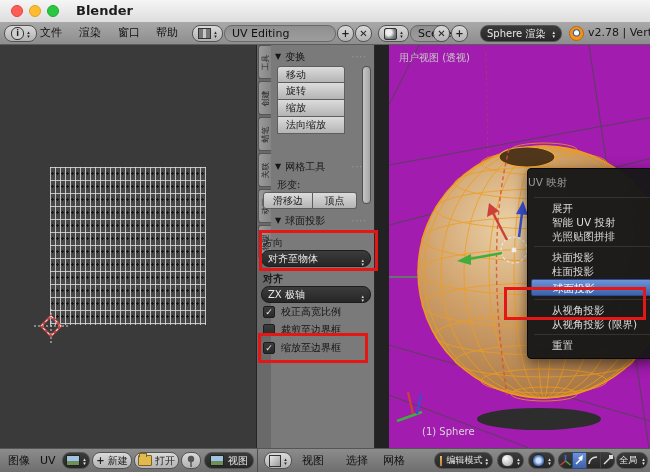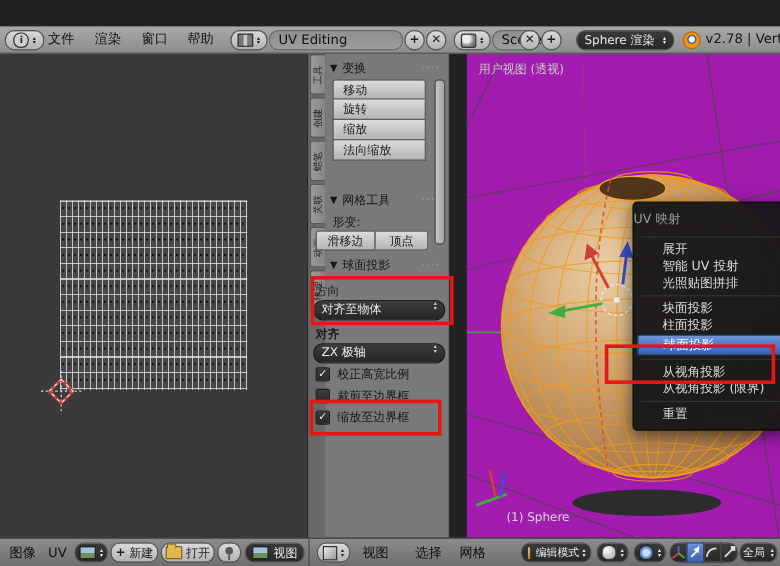--- a/index.html
+++ b/index.html
@@ -53,31 +53,31 @@
   
   .toolshelf{left:257px;top:45px;width:118px;height:403px;background:#7a7a7a;border-right:1px solid #2a2a2a;box-sizing:border-box;}
   .vtabs{left:0;top:0;width:14px;height:403px;background:#696969;}
   .vtab{position:relative;width:13px;height:34px;margin:0 0 2px 1px;background:linear-gradient(90deg,#9a9a9a,#858585);
         border:1px solid #565656;border-right:none;border-radius:3px 0 0 3px;box-sizing:border-box;}
   .vtab span{position:absolute;left:-9px;top:11px;width:30px;text-align:center;
         transform:rotate(-90deg);font-size:8px;color:#1e1e1e;white-space:nowrap;}
   .panel-hd{left:18px;width:92px;height:13px;font-size:10px;color:#161616;display:flex;align-items:center;gap:4px;}
   .panel-hd .tri{font-size:8px;}
   .drag-dots{margin-left:auto;letter-spacing:1px;color:#9d9d9d;font-size:9px;}
-  .tsbtn{left:20px;width:78px;height:17px;box-sizing:border-box;background:linear-gradient(#dcdcdc,#b4b4b4);
+  .tsbtn{left:20px;width:68px;height:17px;box-sizing:border-box;background:linear-gradient(#dcdcdc,#b4b4b4);
         border:1px solid #5e5e5e;border-top-width:0;font-size:10px;color:#191919;
         display:flex;align-items:center;padding-left:8px;text-align:center;}
   .tsbtn.first{border-top-width:1px;border-radius:3px 3px 0 0;}
   .tsbtn.last{border-radius:0 0 3px 3px;}
   .tslabel{left:20px;font-size:10px;color:#1b1b1b;}
   .deform-btn{box-sizing:border-box;height:17px;background:linear-gradient(#dcdcdc,#b4b4b4);
         border:1px solid #5e5e5e;font-size:10px;color:#191919;display:flex;align-items:center;justify-content:center;}
   .dd{left:4px;width:110px;height:17px;box-sizing:border-box;background:linear-gradient(#3c3c3c,#262626);
       border:1px solid #1c1c1c;border-radius:8px;color:#e9e9e9;font-size:10px;
-      display:flex;align-items:flex-start;padding:0 6px;}
+      display:flex;align-items:flex-end;padding:0 6px;}
   .dd .spin{margin-left:auto;color:#cfcfcf;}
   .cbrow{left:6px;display:flex;align-items:center;gap:6px;font-size:10px;color:#141414;}
   .cbox{width:12px;height:12px;box-sizing:border-box;border:1px solid #1d1d1d;border-radius:2px;
         background:linear-gradient(#3c3c3c,#2a2a2a);color:#f0f0f0;font-size:9px;line-height:11px;text-align:center;}
   .scrollthumb{left:105px;top:21px;width:9px;height:138px;background:linear-gradient(90deg,#c6c6c6,#a5a5a5);
         border:1px solid #4f4f4f;border-radius:4px;box-sizing:border-box;}
 
   
   .viewport{left:389px;top:45px;width:302px;height:403px;background:#a21caf;overflow:hidden;}
   .vp-label{left:10px;top:6px;font-size:10px;color:#c8c8c8;}
@@ -112,20 +112,26 @@
 
   
   .redbox{border:3px solid #e51616;box-sizing:border-box;z-index:60;}
   .z50{z-index:50;}
 </style>
 </head>
 <body>
 
 <div id="app">
 
+  <div class="abs titlebar">
+    <div class="abs tl red"></div>
+    <div class="abs tl yellow"></div>
+    <div class="abs tl green"></div>
+    <div class="abs apptitle">Blender</div>
+  </div>
 
   <div class="abs topbar">
     <div class="abs pill pill-light" style="left:4px;width:33px;">
       <span class="info-ic">i</span>
       <span class="spin">
         <span>▴</span>
           <span>▾</span>
       </span>
     </div>
     <div class="abs menu-label" style="left:40px;">文件</div>

